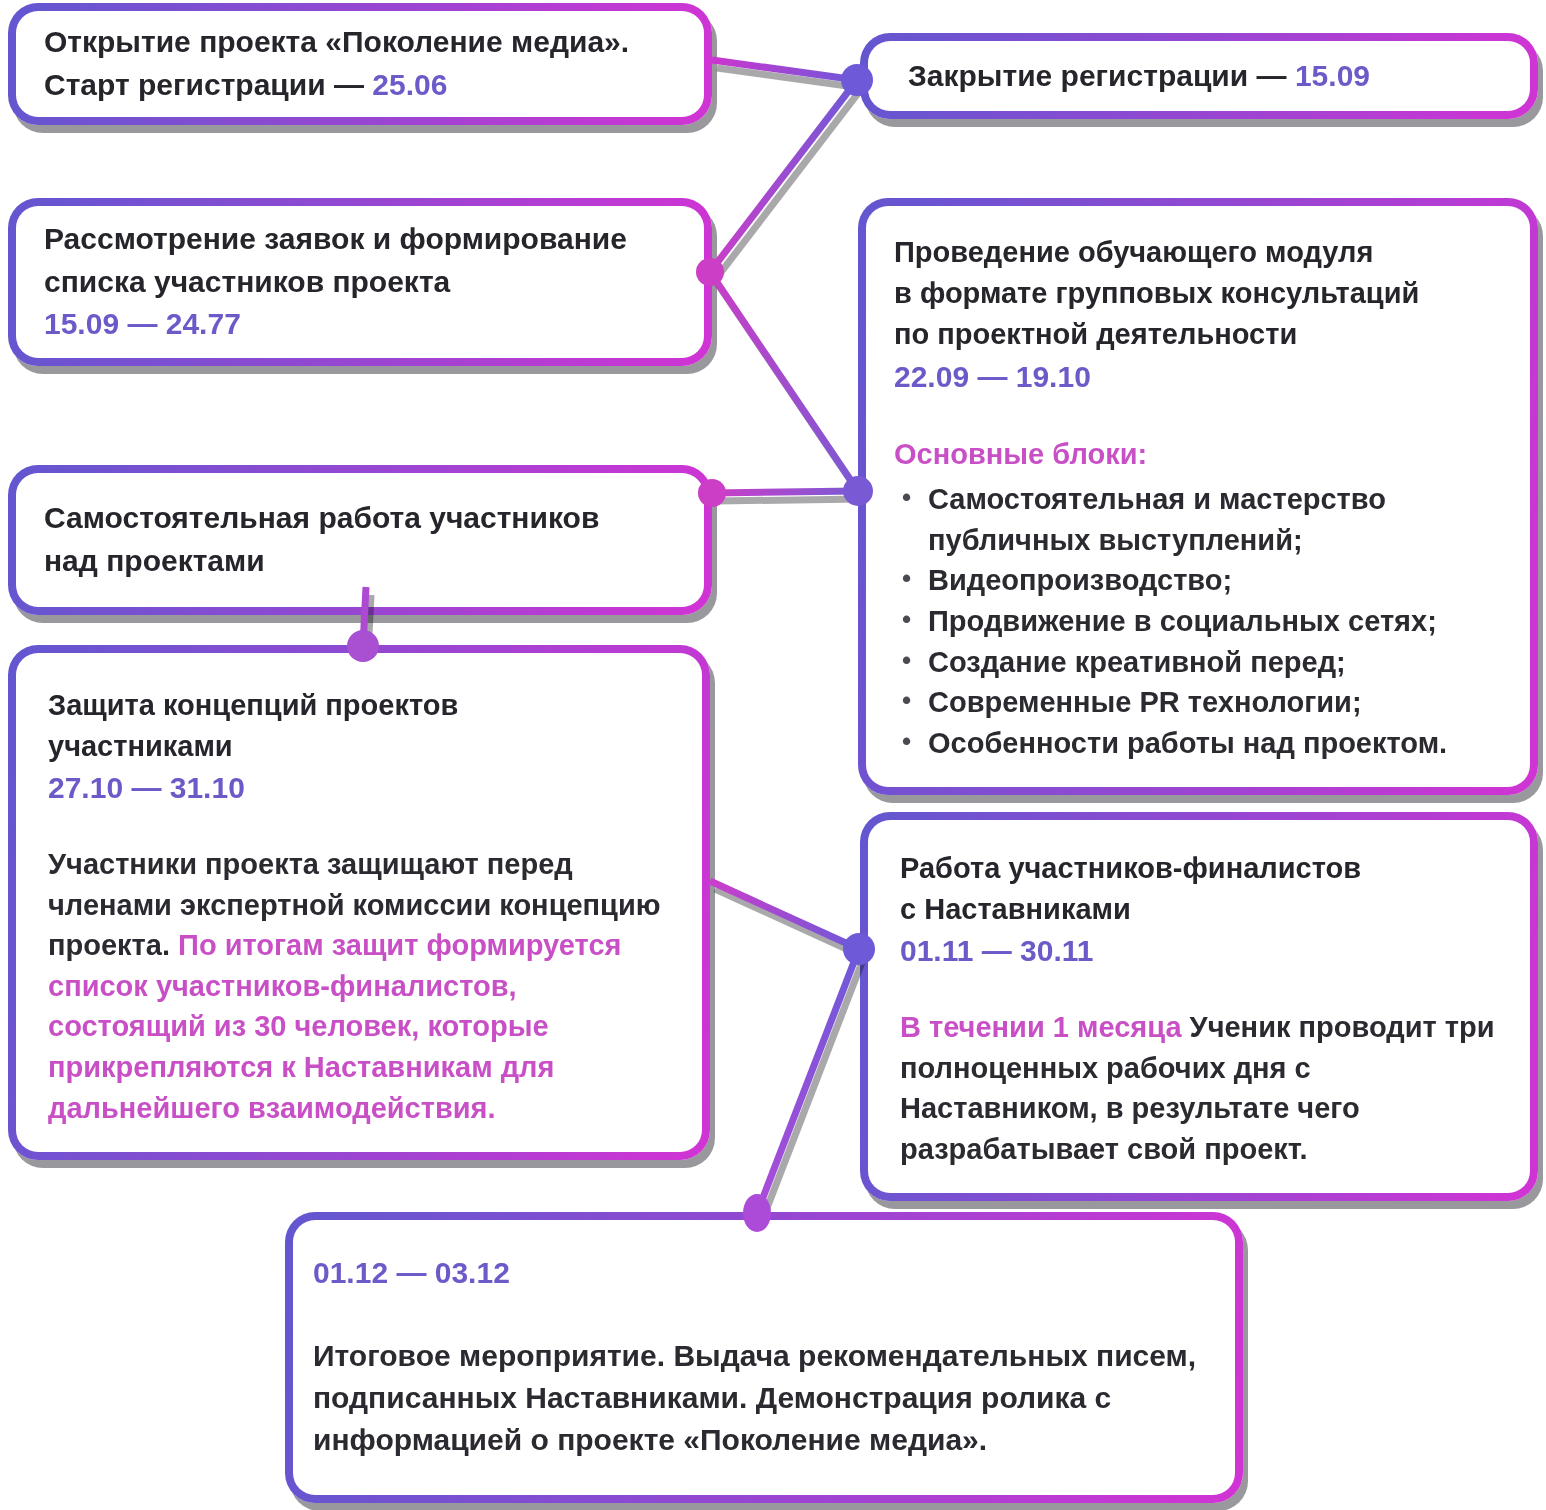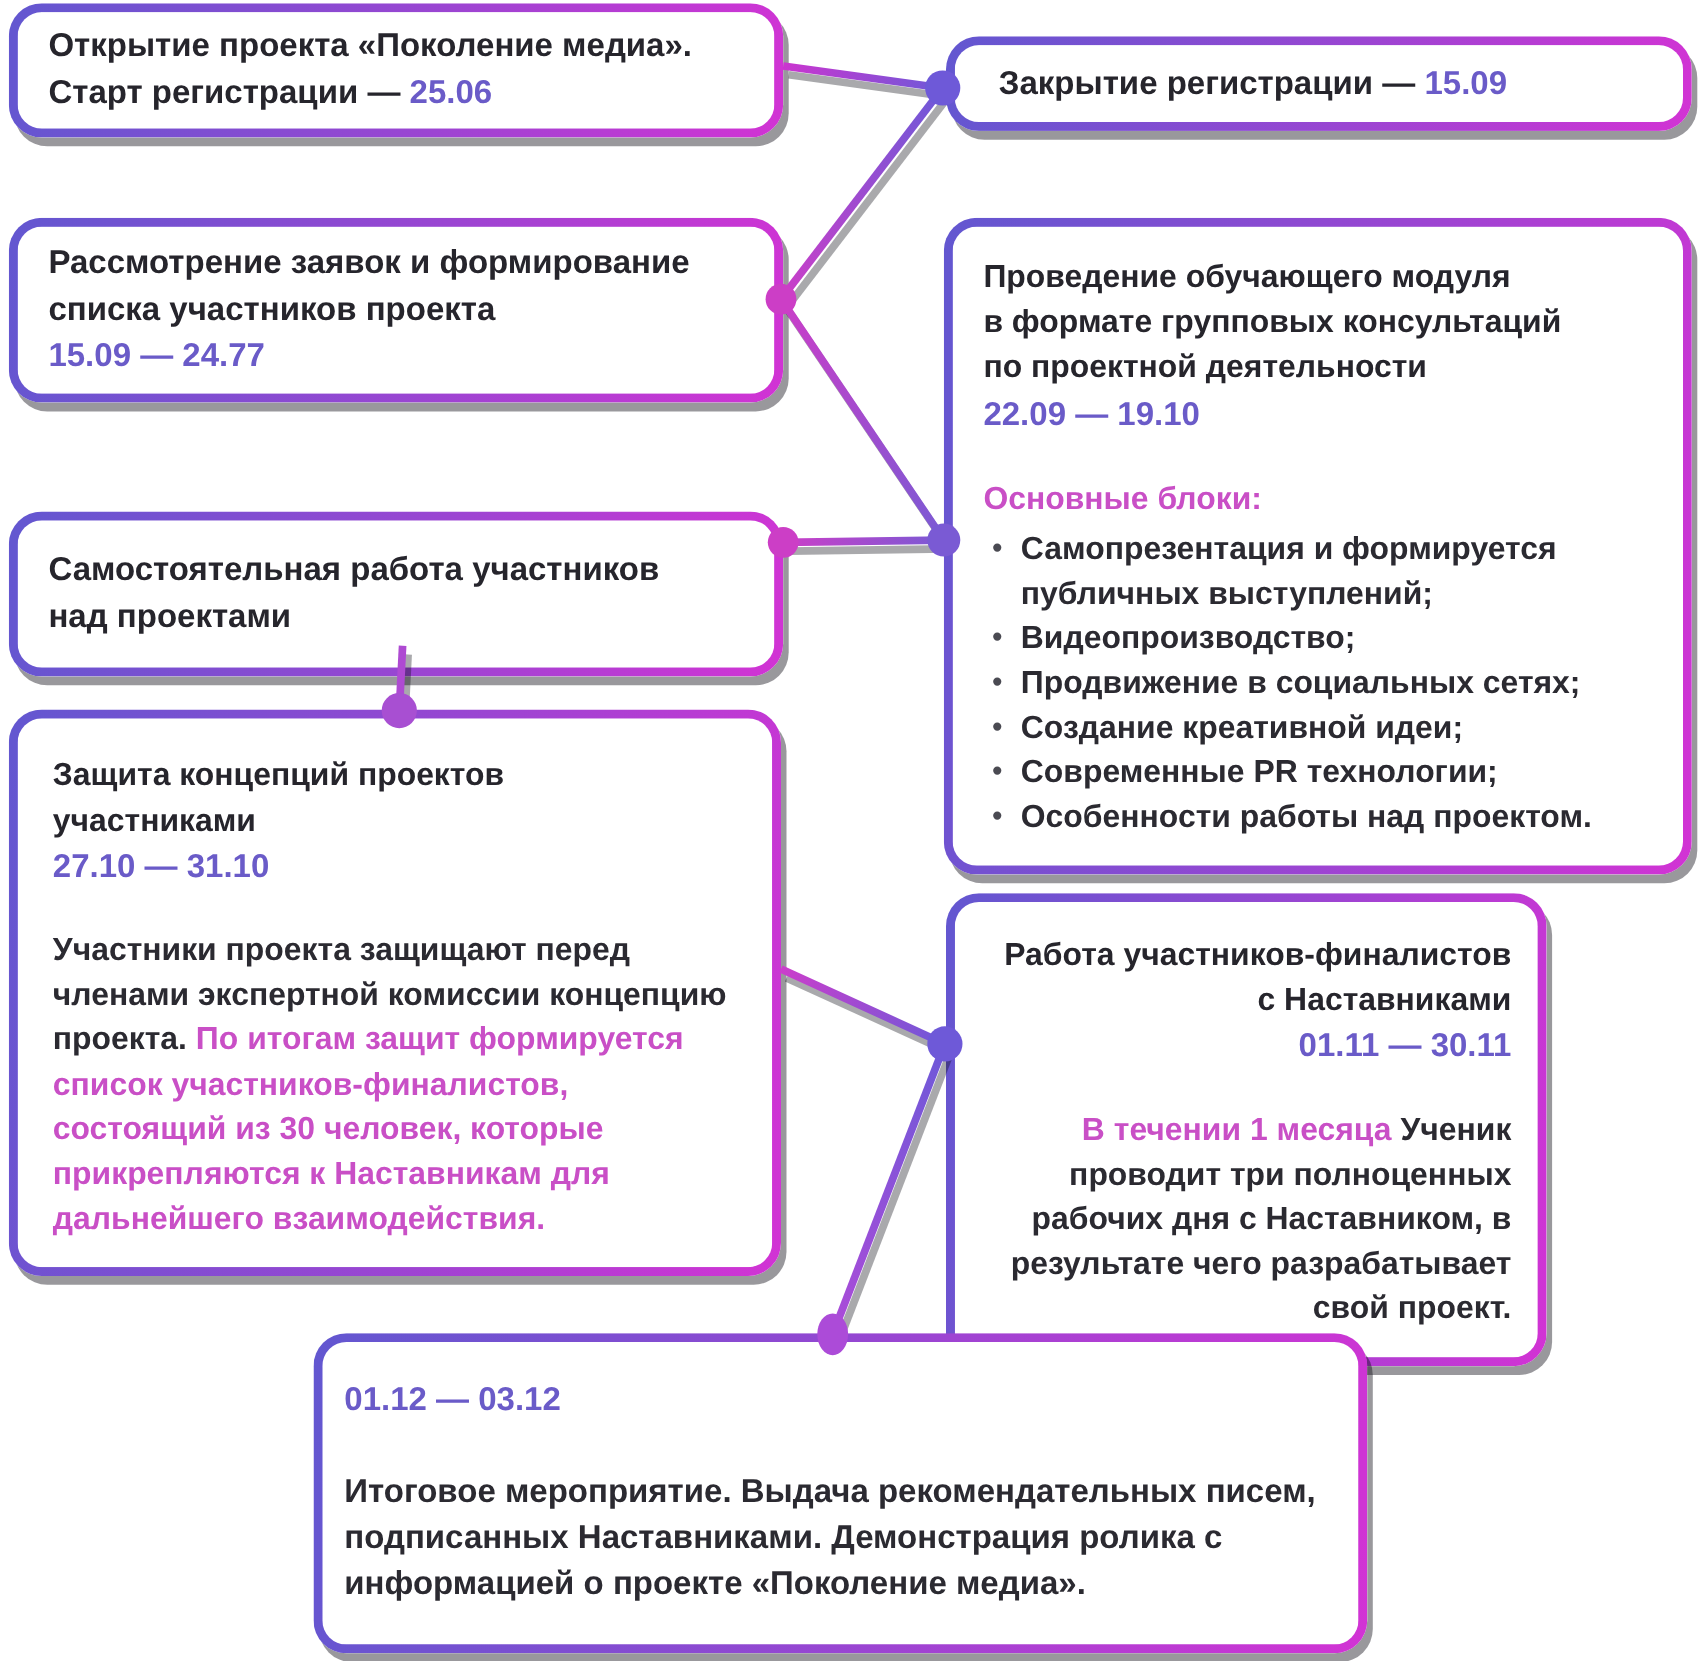--- a/index.html
+++ b/index.html
@@ -62,24 +62,24 @@
 
   <div class="box" style="left:858px;top:198px;width:680px;min-height:567px;">
     <div class="box-inner" style="padding:26px 24px 24px 28px;">
       <div class="title small">Проведение обучающего модуля
 в формате групповых консультаций
 по проектной деятельности</div>
       <div class="date-line small">22.09 — 19.10</div>
       <div class="sp" style="height:36px;"></div>
       <div class="title small accent">Основные блоки:</div>
       <ul class="blocks">
-        <li>Самопрезентация и формируется публичных выступлений;</li>
+        <li>Самостоятельная и мастерство публичных выступлений;</li>
         <li>Видеопроизводство;</li>
         <li>Продвижение в социальных сетях;</li>
-        <li>Создание креативной идеи;</li>
+        <li>Создание креативной перед;</li>
         <li>Современные PR технологии;</li>
         <li>Особенности работы над проектом.</li>
       </ul>
     </div>
   </div>
 
   <div class="box center" style="left:8px;top:437px;width:704px;min-height:150px;margin-top:28px;">
     <div class="box-inner" style="padding:10px 28px;">
       <div class="title">Самостоятельная работа участников
 над проектами</div>
@@ -89,21 +89,21 @@
   <div class="box" style="left:8px;top:645px;width:702px;min-height:482px;">
     <div class="box-inner" style="padding:32px 30px 24px 32px;">
       <div class="title small">Защита концепций проектов
 участниками</div>
       <div class="date-line small">27.10 — 31.10</div>
       <div class="sp" style="height:34px;"></div>
       <div class="body-text"><span>Участники проекта защищают перед членами экспертной комиссии концепцию проекта. </span><span class="accent">По итогам защит формируется список участников-финалистов, состоящий из 30 человек, которые прикрепляются к Наставникам для дальнейшего взаимодействия.</span></div>
     </div>
   </div>
 
-  <div class="box" style="left:860px;top:812px;width:546px;min-height:351px;text-align:right;">
+  <div class="box" style="left:860px;top:812px;width:678px;min-height:351px;">
     <div class="box-inner" style="padding:28px 24px 24px 32px;">
       <div class="title small">Работа участников-финалистов
 с Наставниками</div>
       <div class="date-line small">01.11 — 30.11</div>
       <div class="sp" style="height:34px;"></div>
       <div class="body-text"><span class="accent">В течении 1 месяца </span><span>Ученик проводит три полноценных рабочих дня с Наставником, в результате чего разрабатывает свой проект.</span></div>
     </div>
   </div>
 
   <div class="box" style="left:285px;top:1212px;width:958px;min-height:291px;">

